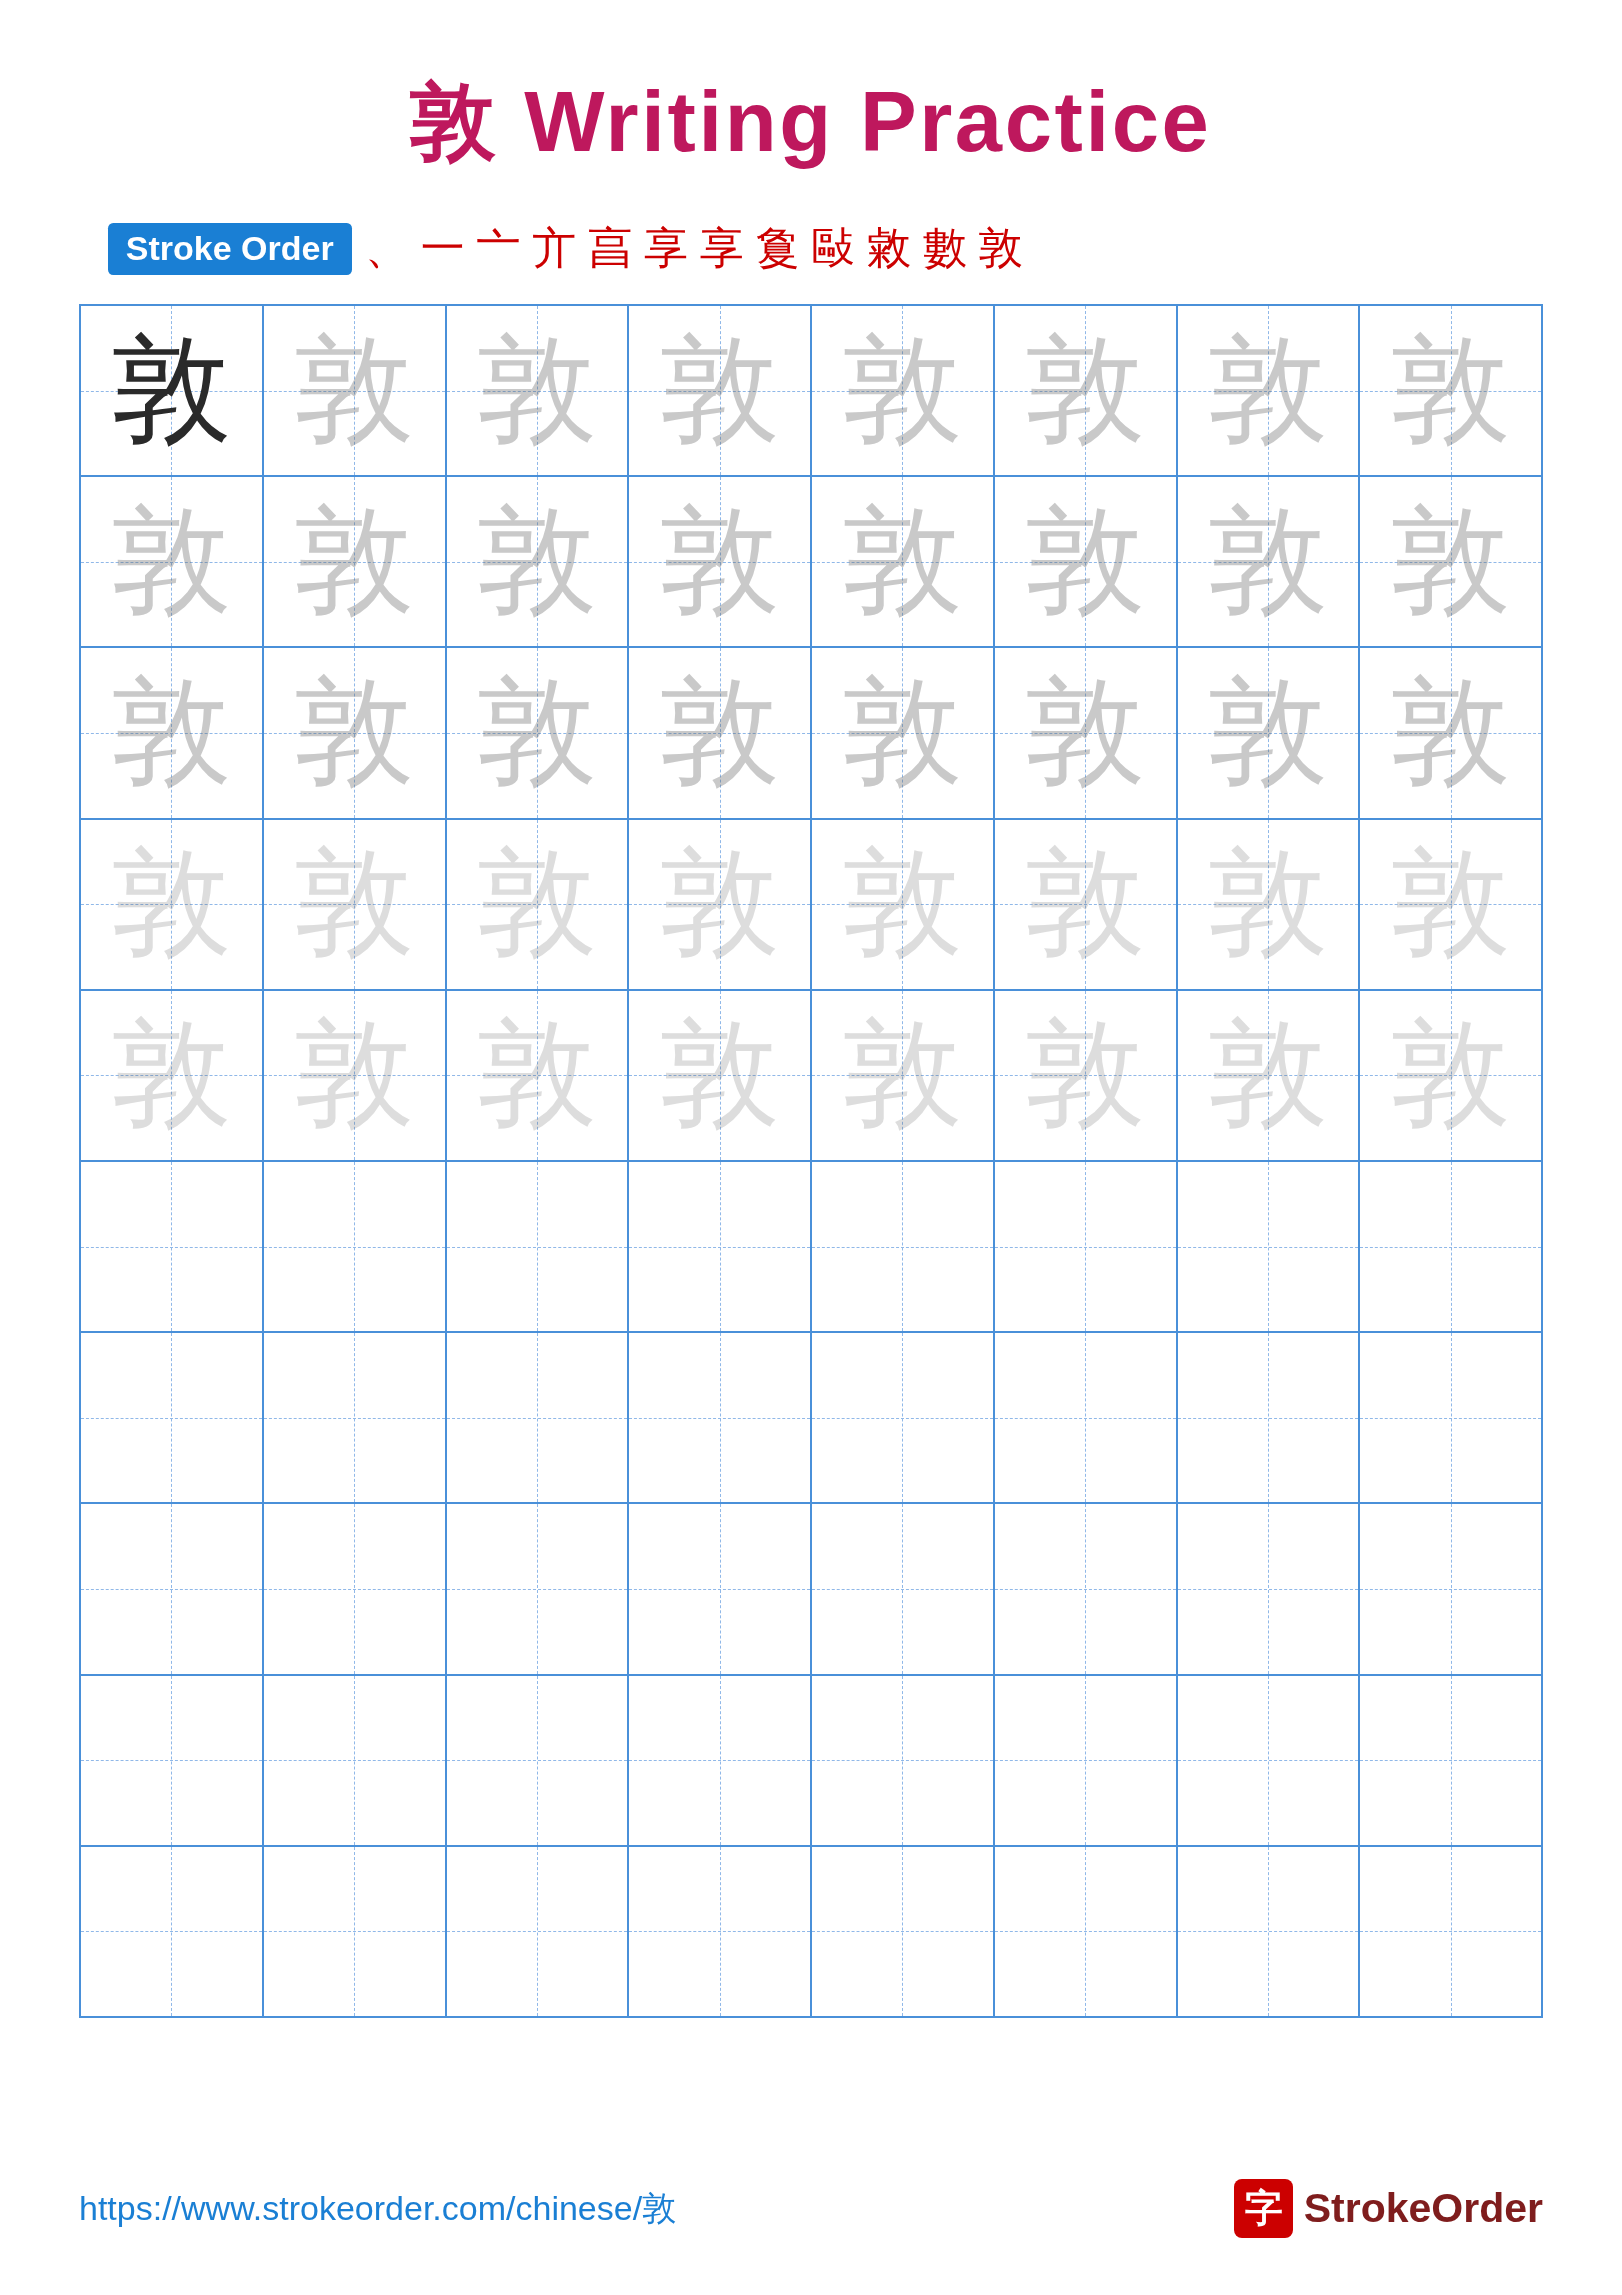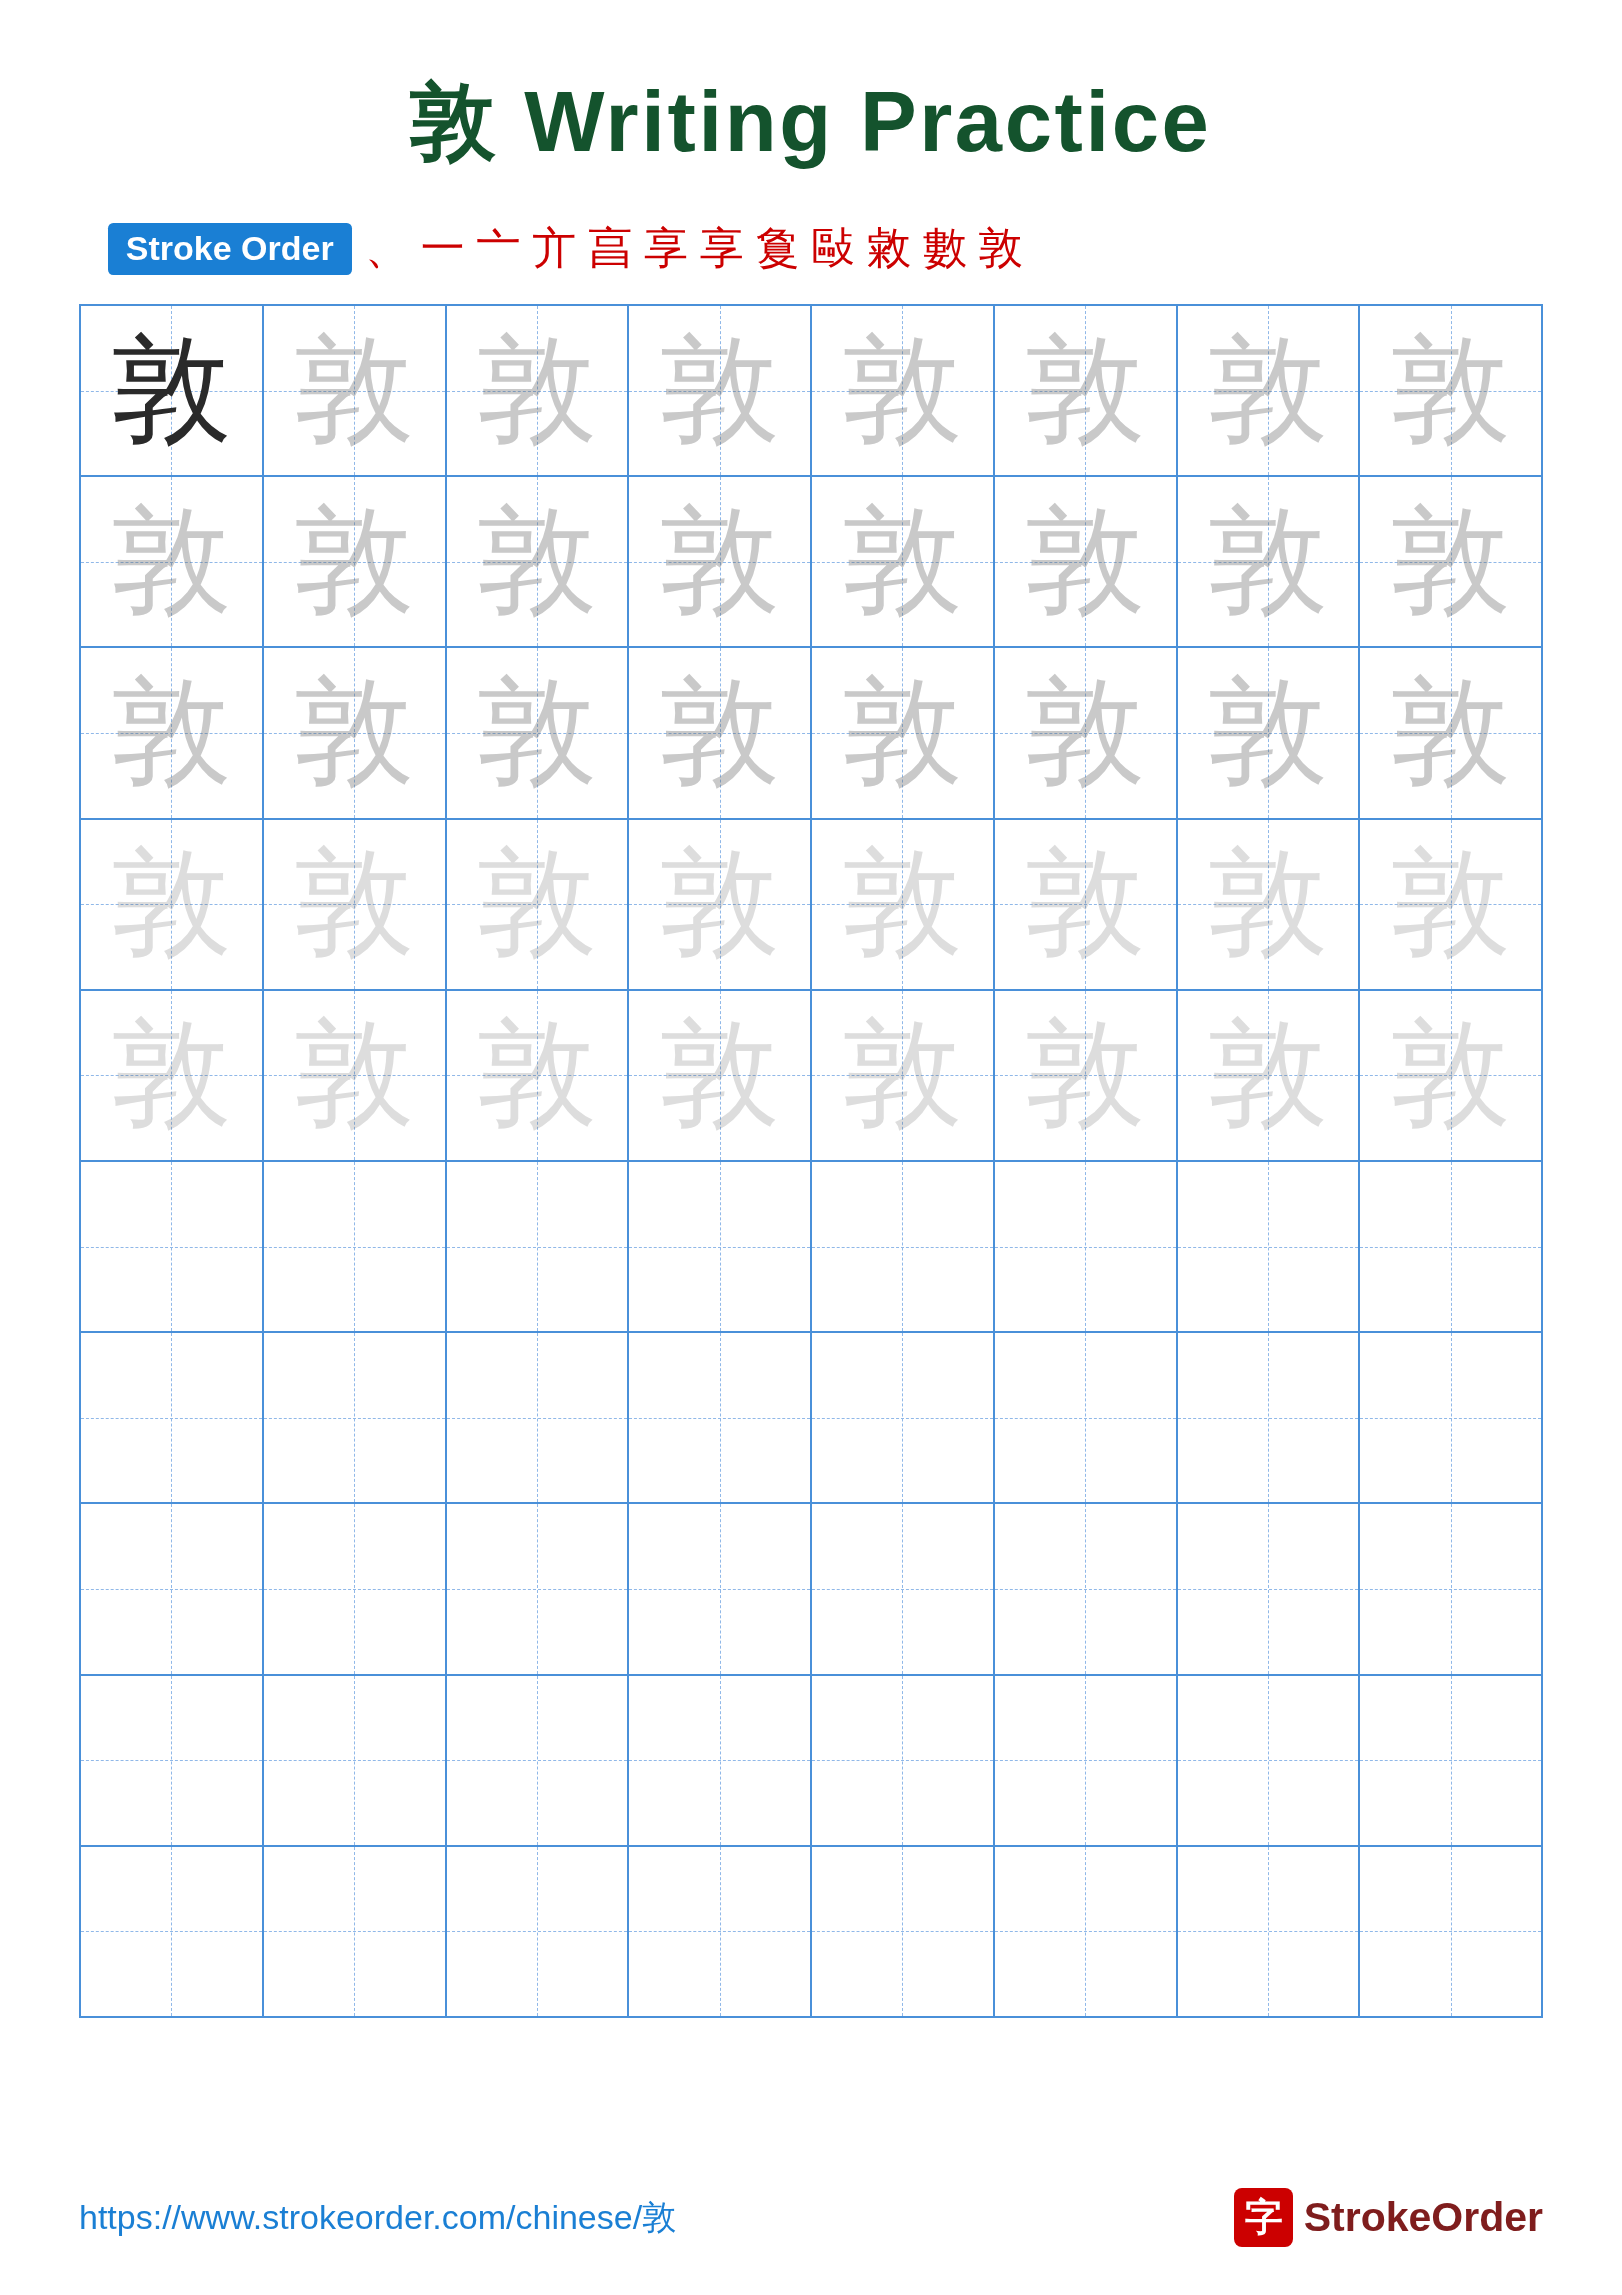--- a/index.html
+++ b/index.html
@@ -19,21 +19,21 @@
       background: #fff;
       position: relative;
       padding: 39px 79px;
     }
 
     
     .title {
       text-align: center;
       font-size: 85px;
       font-weight: bold;
-      color: #14532d;
+      color: #be185d;
       margin-bottom: 39px;
       font-family: Arial, sans-serif;
       letter-spacing: 2.6px;
       padding-top: 26px;
     }
 
     
     .stroke-order-row {
       display: flex;
       align-items: center;
@@ -127,21 +127,21 @@
       color: rgba(100,100,100,0.22);
     }
 
     .cell-empty {
       
     }
 
     
     .footer {
       position: absolute;
-      bottom: 48px;
+      bottom: 57px;
       left: 79px;
       right: 79px;
       display: flex;
       align-items: center;
       justify-content: space-between;
     }
 
     .footer-url {
       font-size: 34px;
       color: #1a7fd4;

